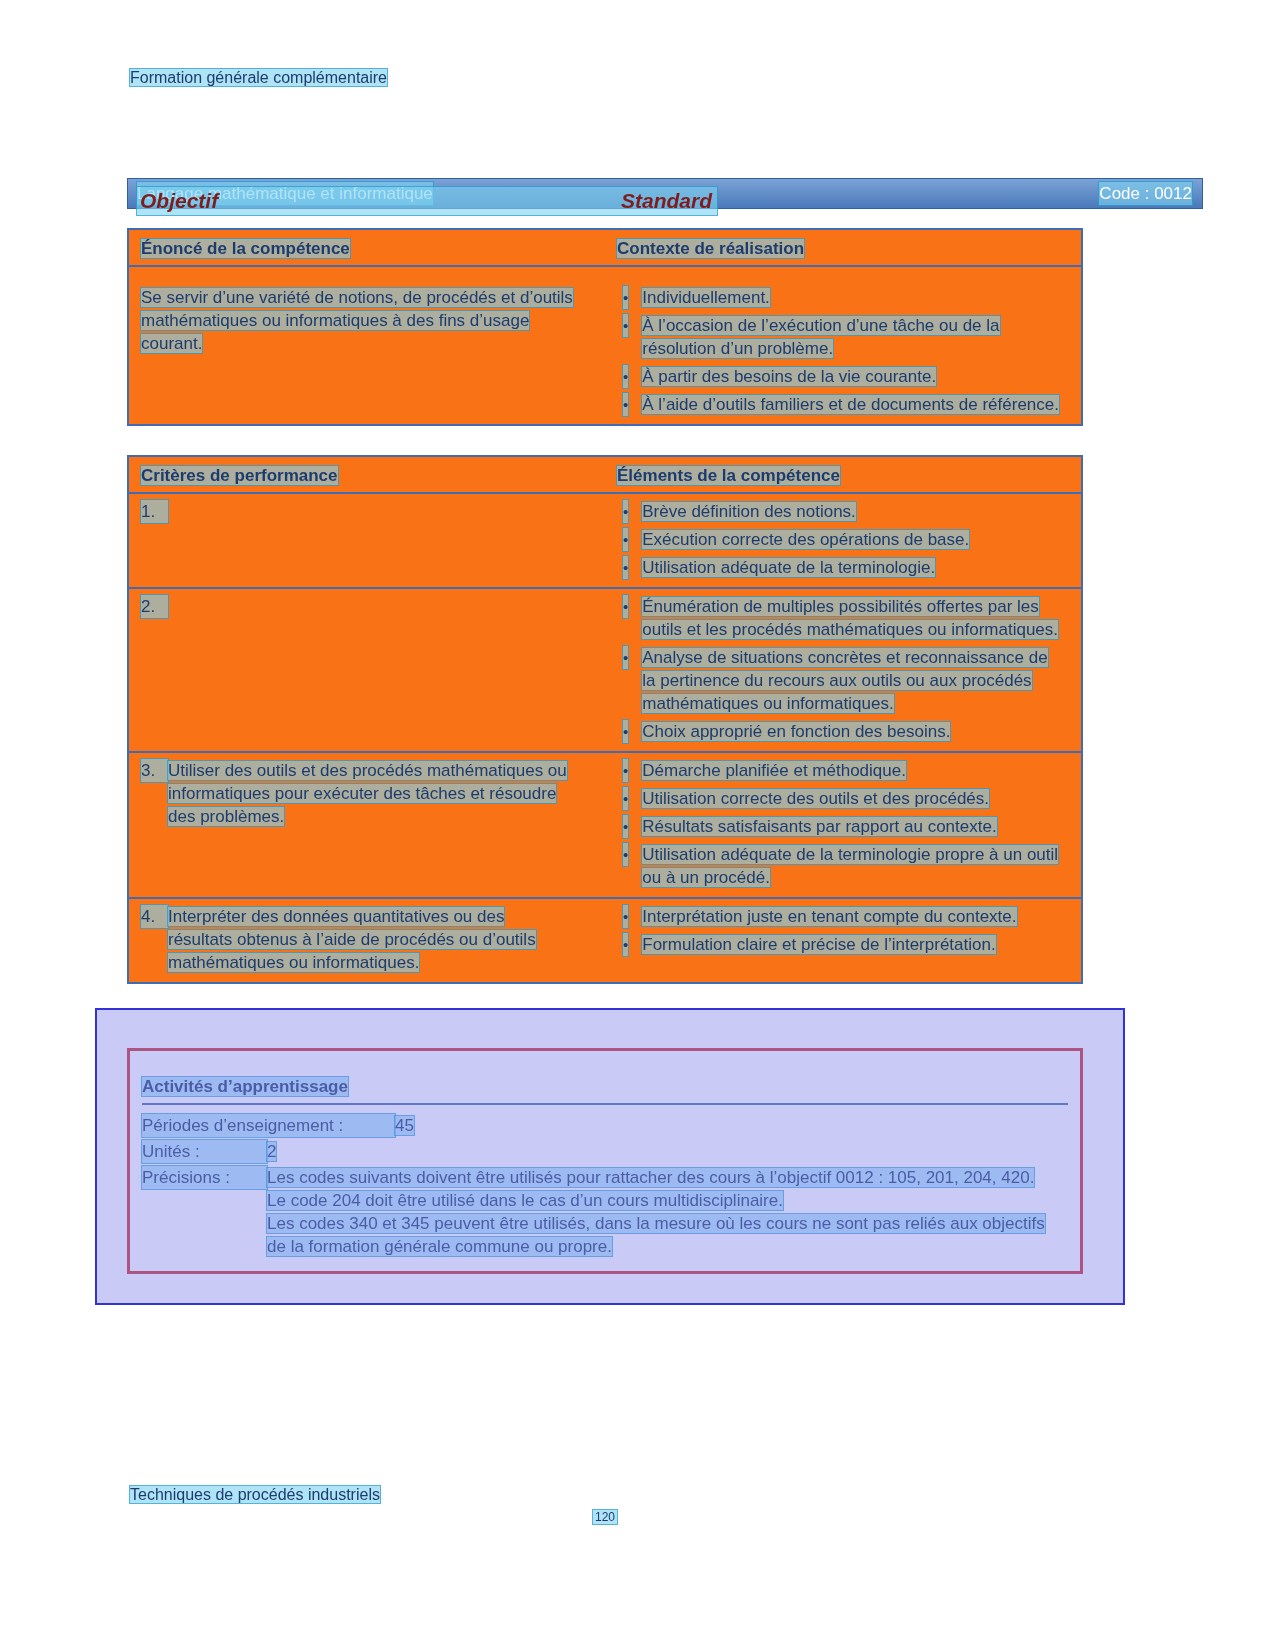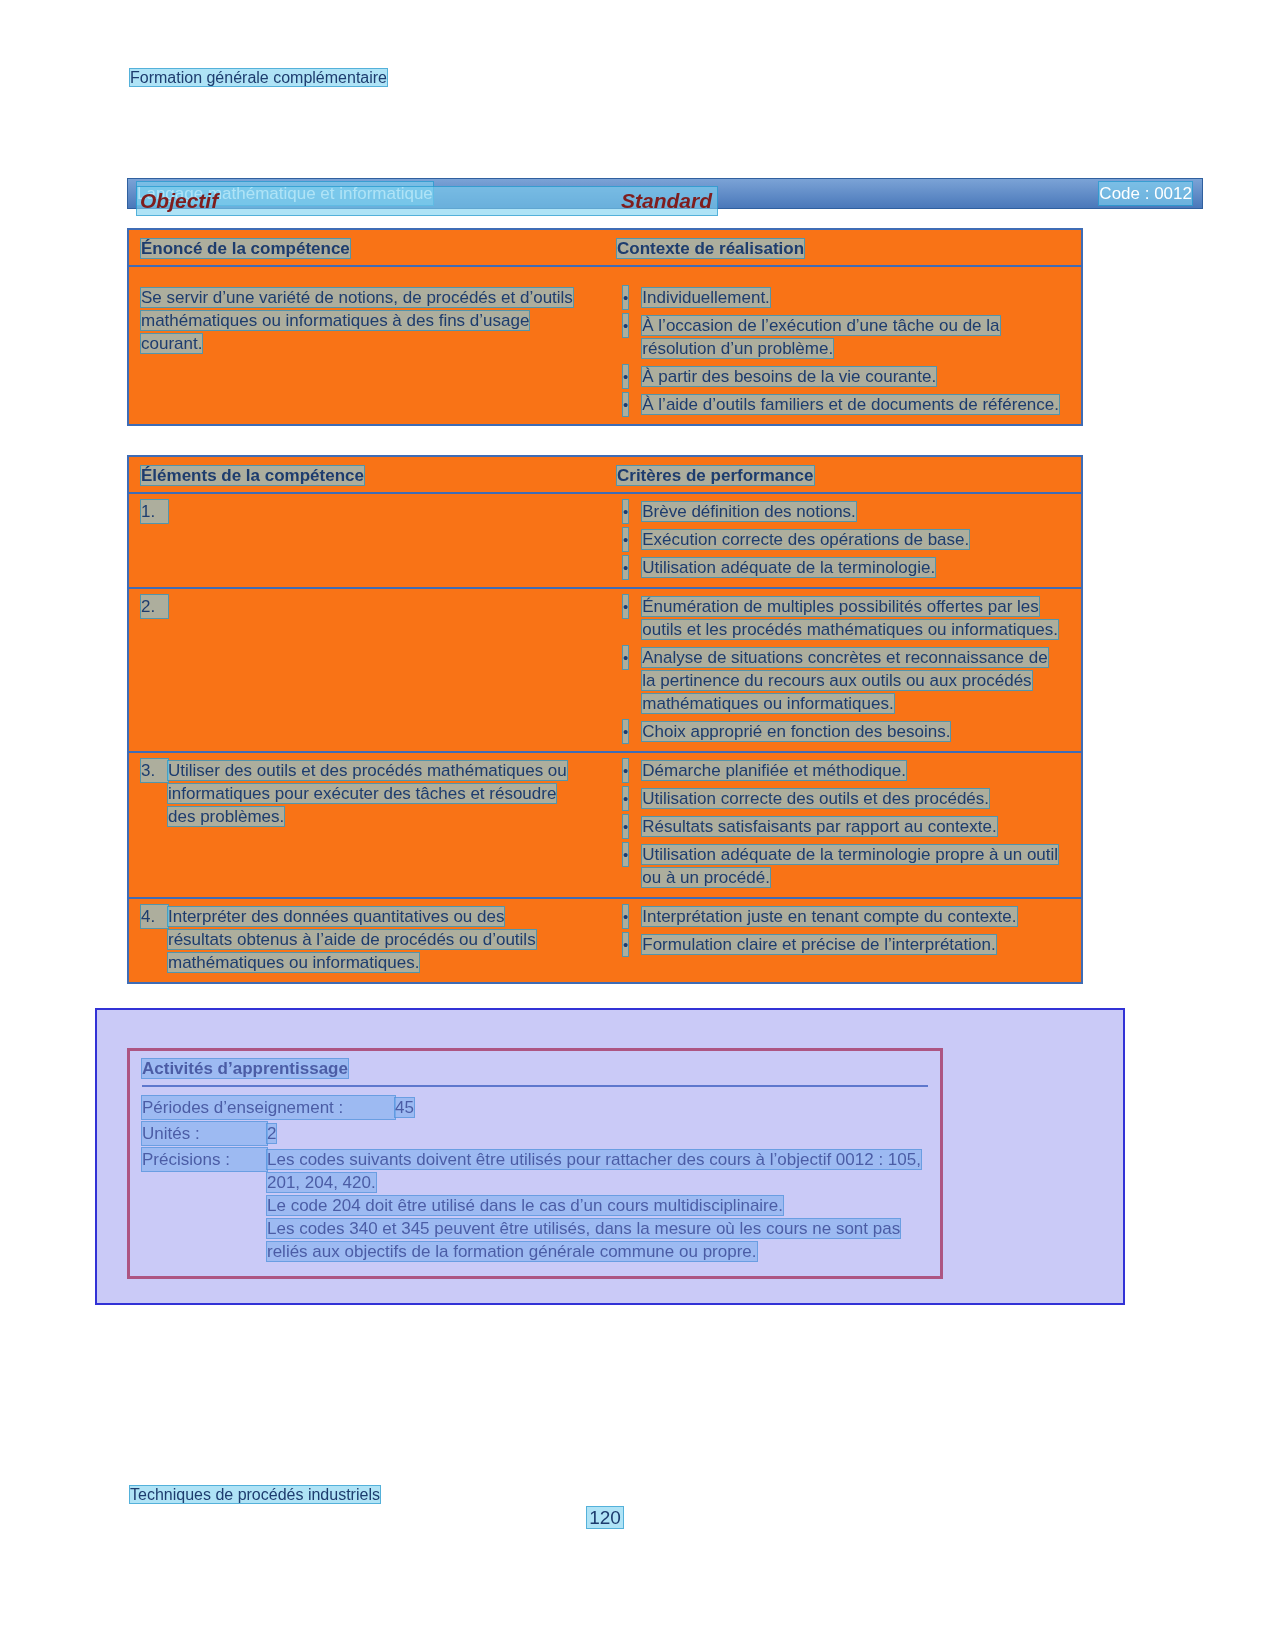--- a/index.html
+++ b/index.html
@@ -40,39 +40,39 @@
   .stmt { padding-right:30px; }
   .el-left { display:flex; align-items:flex-start; }
   .el-num  { flex:0 0 27px; }
   .el-textwrap { flex:1; padding-right:44px; }
 
   .b-row  { display:flex; align-items:flex-start; margin-bottom:5px; }
   .b-row:last-child { margin-bottom:0; }
   .bullet { flex:0 0 auto; margin:0 14px 0 6px; font-size:15px; }
   .btxt   { flex:1; padding-right:4px; }
 
-  .act-box { position:absolute; left:127px; top:1048px; width:816px;
-             border:3px solid #cc2f2f; background:transparent; padding:6px 12px 10px 12px; }
+  .act-box { position:absolute; left:127px; top:1048px; width:956px;
+             border:3px solid #cc2f2f; background:transparent; padding:24px 12px 10px 12px; }
   .act-title-row { font-weight:bold; padding-bottom:5px; border-bottom:2px solid #3f6cb5;
                    margin-bottom:9px; }
   .act-row { margin-bottom:3px; }
   .lab { display:inline-block; }
   .lab-wide   { min-width:253px; }
   .lab-narrow { min-width:125px; }
   .prec { display:flex; align-items:flex-start; }
   .prec-text { width:806px; }
   .prec-text p { margin:0; }
 
   .overlay { position:absolute; left:95px; top:1008px; width:1030px; height:297px;
              background: rgba(134,134,236,0.44); border:2px solid #3232d6;
              z-index:5; pointer-events:none; }
 
   .footer-label { position:absolute; left:130px; top:1483px; font-size:16px; }
   .page-num { position:absolute; left:127px; top:1506px; width:956px;
-              text-align:center; font-size:19px; }
+              text-align:center; font-size:12px; }
   .page-num .hl { padding:0 2px; }
 </style>
 </head>
 <body>
 
 <div class="page">
 
   <div class="top-label">
     <span class="hl">Formation générale complémentaire</span>
   </div>
@@ -117,24 +117,24 @@
           <span class="bullet hl">•</span>
           <span class="btxt"><span class="hl">À l’aide d’outils familiers et de documents de référence.</span></span>
         </div>
       </div>
     </div>
   </div>
 
   <div class="tbl tbl-2">
     <div class="tbl-head">
       <div>
+        <span class="hl">Critères de performance</span>
+      </div>
+      <div>
         <span class="hl">Éléments de la compétence</span>
-      </div>
-      <div>
-        <span class="hl">Critères de performance</span>
       </div>
     </div>
 
     <div class="el-row first">
       <div class="el-left">
         <span class="el-num hl">1.</span>
       </div>
       <div>
         <div class="b-row">
           <span class="bullet hl">•</span>

